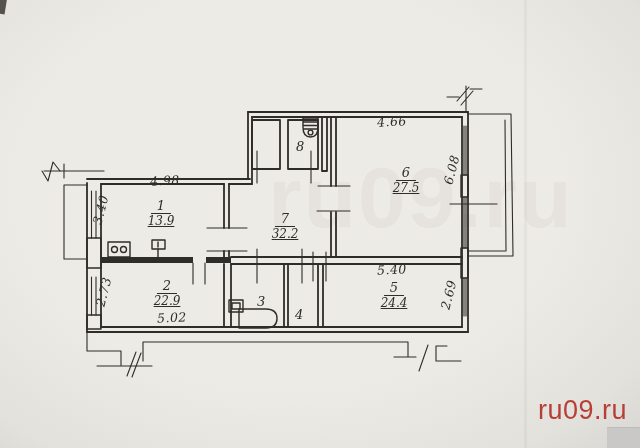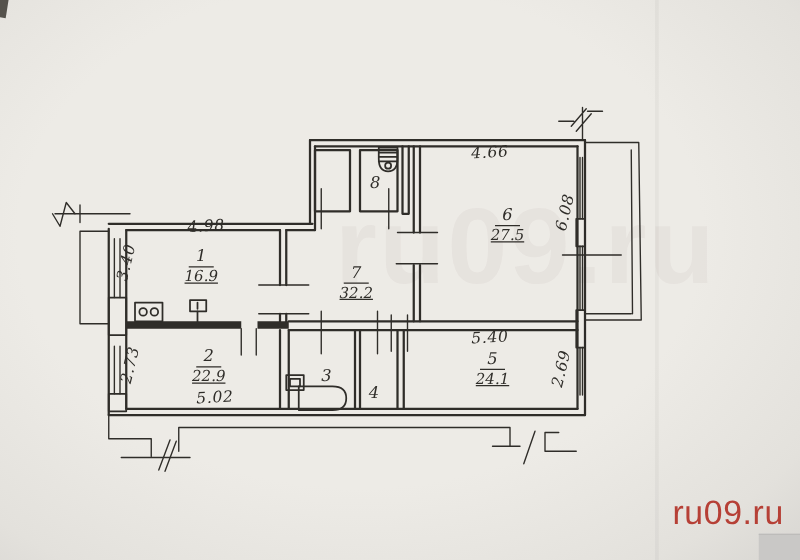--- a/index.html
+++ b/index.html
@@ -157,31 +157,31 @@
   <div class="lbl dim rot" style="left:86px;top:203px;">3.40</div>
   <div class="lbl dim rot" style="left:89px;top:285px;">2.73</div>
   <div class="lbl dim tilt" style="left:157px;top:311px;">5.02</div>
   <div class="lbl dim tilt" style="left:377px;top:115px;">4.66</div>
   <div class="lbl dim rot" style="left:437px;top:163px;">6.08</div>
   <div class="lbl dim tilt" style="left:377px;top:263px;">5.40</div>
   <div class="lbl dim rot" style="left:434px;top:288px;">2.69</div>
 
   <div class="lbl room-label" style="left:139px;top:199px;">
     <span class="rnum">1</span>
-    <span class="rarea">16.9</span>
+    <span class="rarea">13.9</span>
   </div>
   <div class="lbl room-label" style="left:145px;top:279px;">
     <span class="rnum">2</span>
     <span class="rarea">22.9</span>
   </div>
   <div class="lbl plain-num" style="left:257px;top:295px;">3</div>
   <div class="lbl plain-num" style="left:295px;top:308px;">4</div>
   <div class="lbl room-label" style="left:372px;top:281px;">
     <span class="rnum">5</span>
-    <span class="rarea">24.1</span>
+    <span class="rarea">24.4</span>
   </div>
   <div class="lbl room-label" style="left:384px;top:166px;">
     <span class="rnum">6</span>
     <span class="rarea">27.5</span>
   </div>
   <div class="lbl room-label" style="left:263px;top:212px;">
     <span class="rnum">7</span>
     <span class="rarea">32.2</span>
   </div>
   <div class="lbl plain-num" style="left:296px;top:140px;">8</div>

